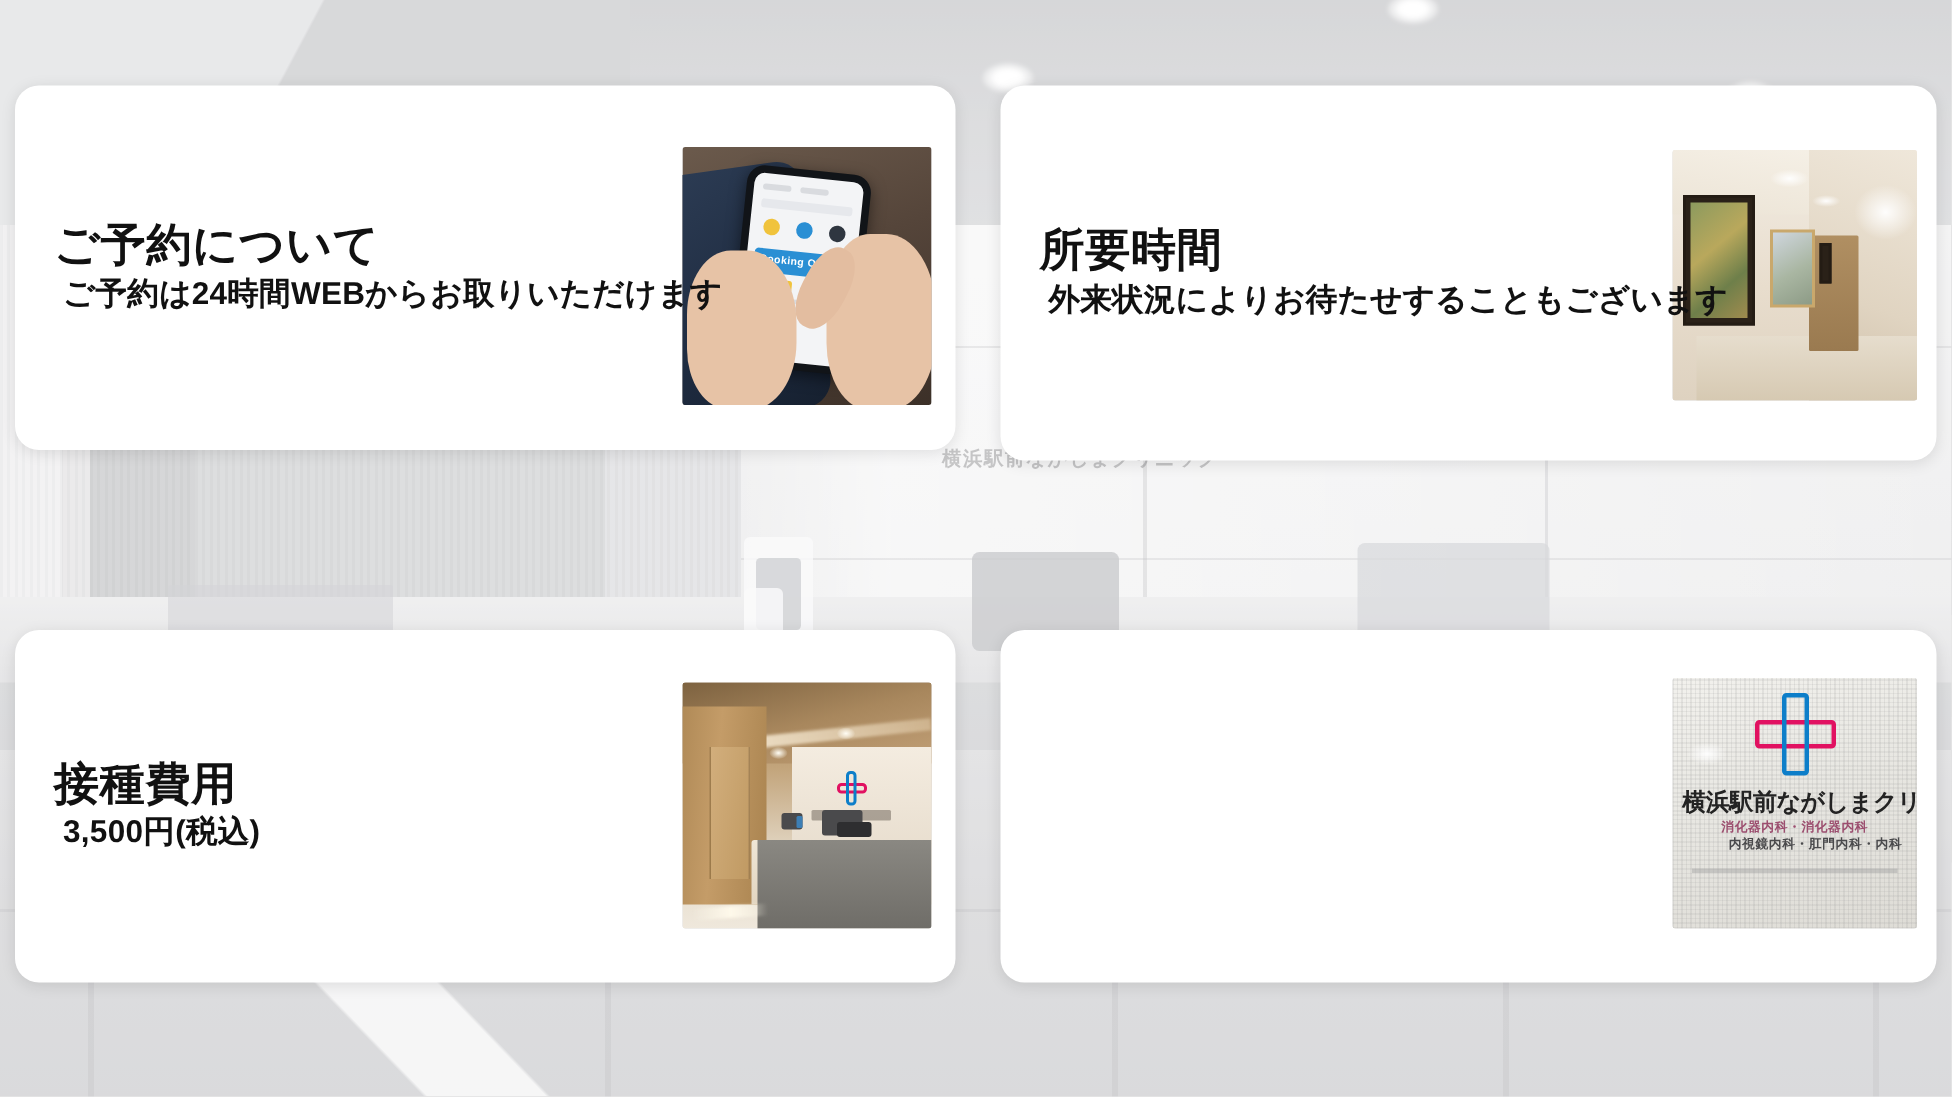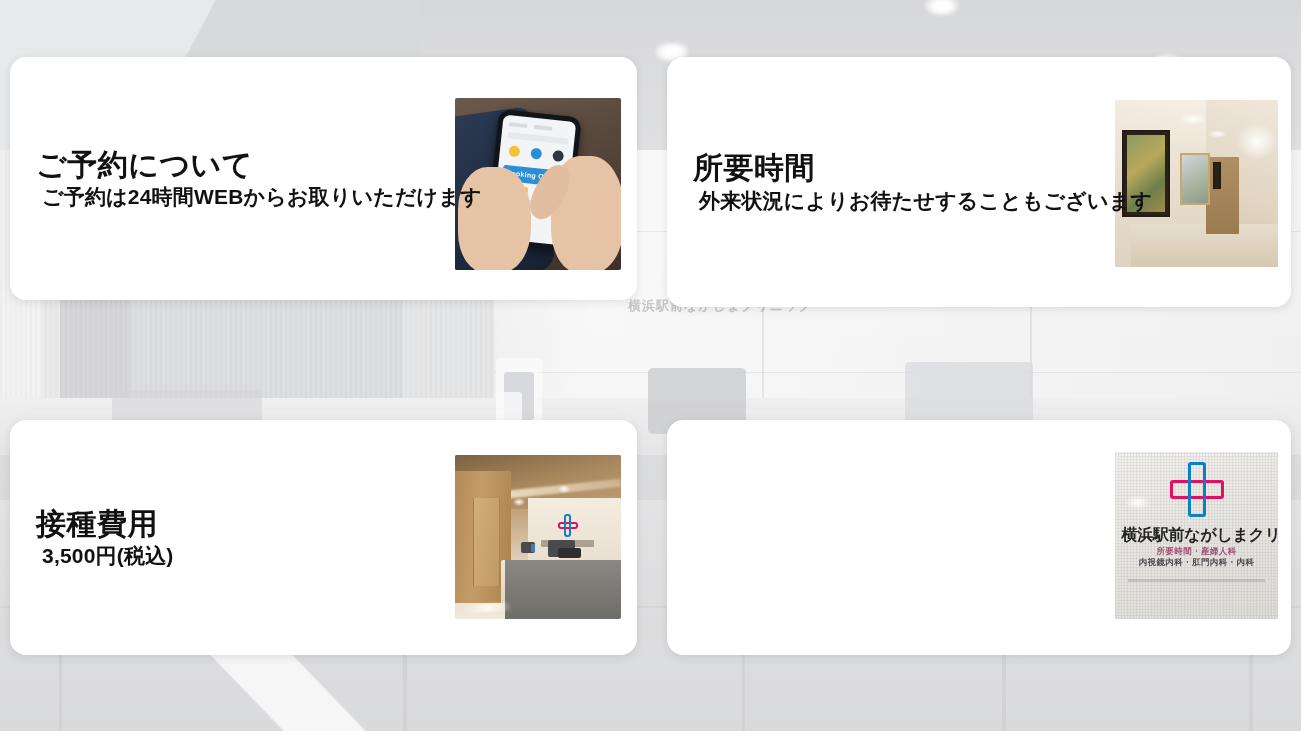--- a/index.html
+++ b/index.html
@@ -289,21 +289,21 @@
     text-align: center; font-size: 16px; font-weight: 700;
     color: #232323; letter-spacing: -.3px; white-space: nowrap;
   }
   .sg-sub1 {
     position: absolute; left: 10%; top: 56%; width: 80%;
     text-align: center; font-size: 8.5px; font-weight: 700;
     color: #9c4e6f; letter-spacing: .4px; white-space: nowrap;
   }
   .sg-sub2 {
     position: absolute; left: 6%; top: 63%; width: 88%;
-    text-align: center; font-size: 8.5px; font-weight: 700;
+    text-align: right; font-size: 8.5px; font-weight: 700;
     color: #4a4a4c; letter-spacing: .4px; white-space: nowrap;
   }
   .sg-shelf {
     position: absolute; left: 8%; top: 76%; width: 84%; height: 3px;
     background: rgba(160,160,160,.45);
   }
   .sg-glare {
     position: absolute; left: 6%; top: 26%; width: 16%; height: 9%;
     background: radial-gradient(ellipse at center, rgba(255,255,255,.95) 0%, rgba(255,255,255,0) 72%);
   }
@@ -435,21 +435,21 @@
   <div class="card" style="left:667px; top:420px; width:624px; height:235px;">
 
     <div class="card-thumb" style="left:448px; top:32px; width:163px; height:167px; border-radius:2px;">
       <div class="thumb-sign" style="position:absolute; inset:0;">
         <div class="sg-glare"></div>
         <div class="sg-cross">
           <div class="sg-bar sg-h"></div>
           <div class="sg-bar sg-v"></div>
         </div>
         <div class="sg-title">横浜駅前ながしまクリニック</div>
-        <div class="sg-sub1">所要時間・産婦人科</div>
+        <div class="sg-sub1">消化器内科・消化器内科</div>
         <div class="sg-sub2">内視鏡内科・肛門内科・内科</div>
         <div class="sg-shelf"></div>
       </div>
     </div>
 
     <div class="card-body">
     </div>
   </div>
 
 </div>

